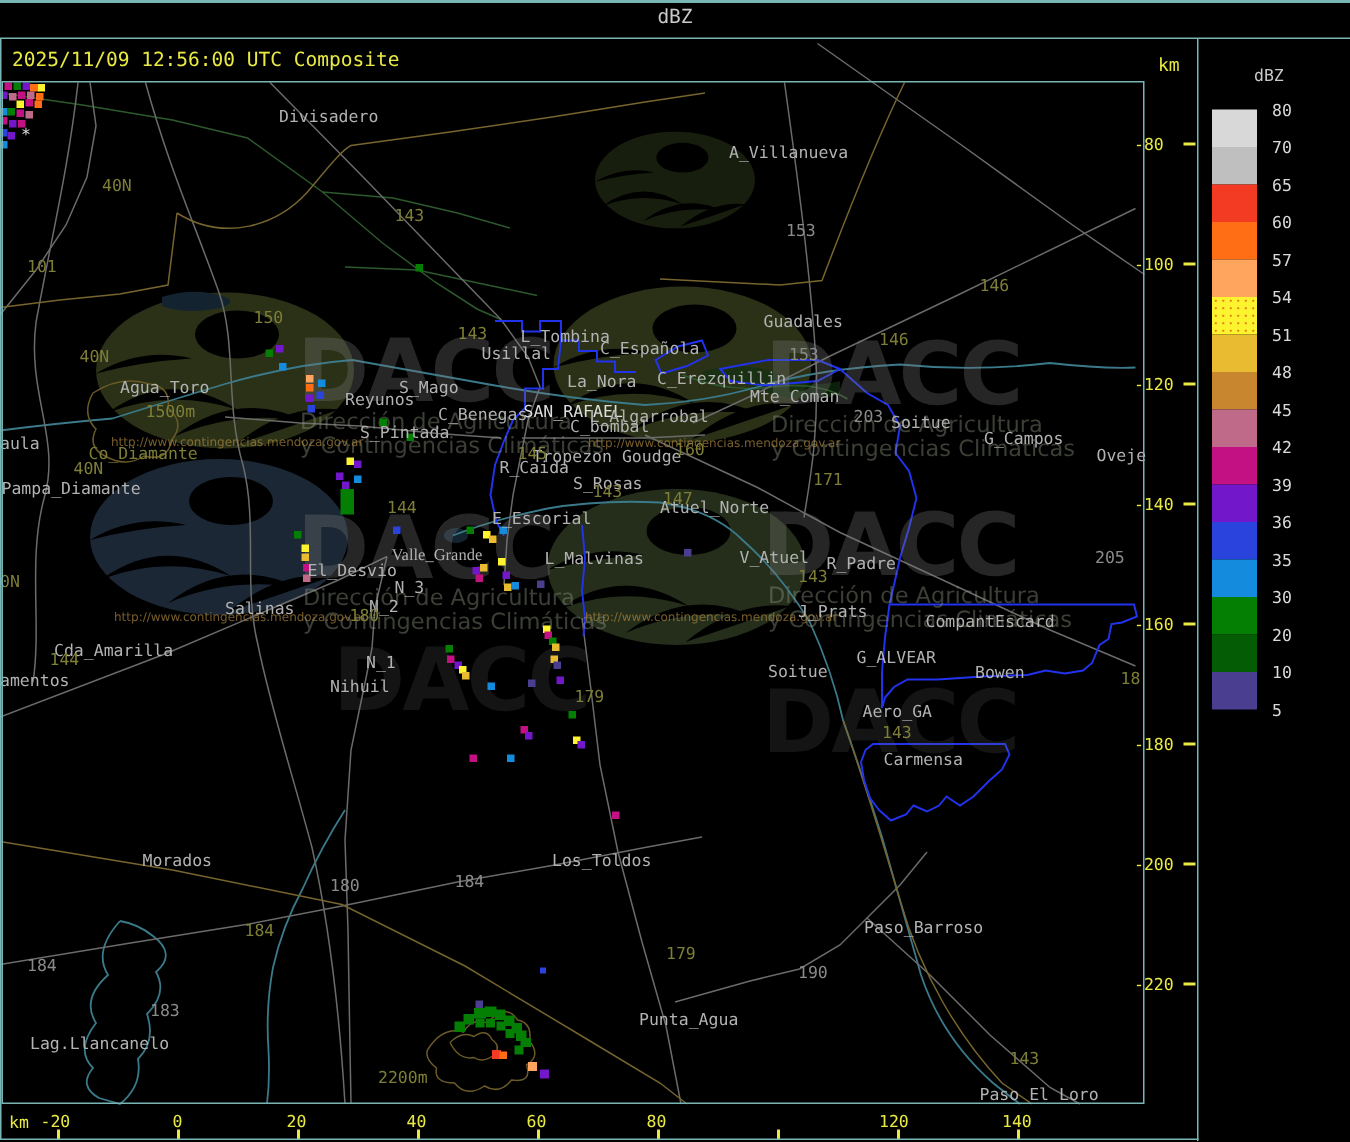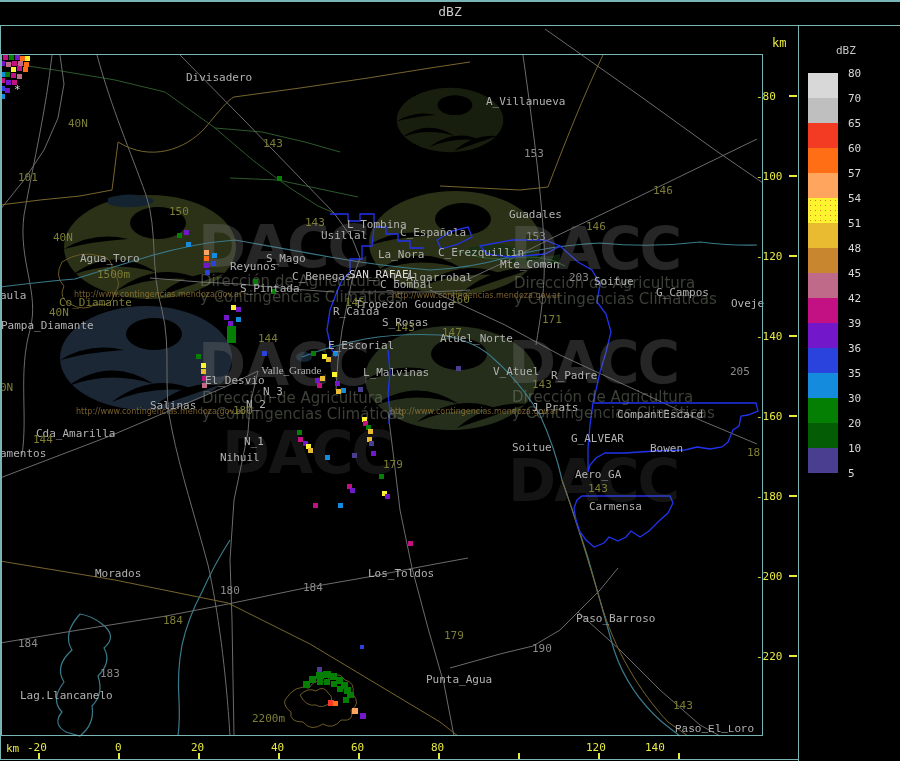--- a/index.html
+++ b/index.html
@@ -287,21 +287,21 @@
       <div class="mlabel ml-p" style="left: 220px; top: 452px;">Nihuil</div>
       <div class="mlabel ml-p" style="left: 1px; top: 320px;">Pampa_Diamante</div>
       <div class="mlabel ml-p" style="left: 0px; top: 290px;">aula</div>
       <div class="mlabel ml-p" style="left: 36px; top: 428px;">Cda_Amarilla</div>
       <div class="mlabel ml-p" style="left: 0px; top: 448px;">amentos</div>
       <div class="mlabel ml-p" style="left: 95px; top: 568px;">Morados</div>
       <div class="mlabel ml-p" style="left: 368px; top: 568px;">Los_Toldos</div>
       <div class="mlabel ml-p" style="left: 20px; top: 690px;">Lag.Llancanelo</div>
       <div class="mlabel ml-p" style="left: 426px; top: 674px;">Punta_Agua</div>
       <div class="mlabel ml-p" style="left: 576px; top: 613px;">Paso_Barroso</div>
-      <div class="mlabel ml-p" style="left: 675px; top: 724px; font-family: Liberation Mono, monospace;">Paso_El_Loro</div>
+      <div class="mlabel ml-p" style="left: 653px; top: 724px;">Paso_El_Loro</div>
       <div class="mlabel ml-p" style="left: 731px; top: 298px;">Oveje</div>
       <div class="mlabel ml-p" style="left: 594px; top: 276px;">Soitue</div>
       <div class="mlabel ml-p" style="left: 656px; top: 287px;">G_Campos</div>
       <div class="mlabel ml-r" style="left: 68px; top: 118px;">40N</div>
       <div class="mlabel ml-r" style="left: 53px; top: 232px;">40N</div>
       <div class="mlabel ml-r" style="left: 49px; top: 307px;">40N</div>
       <div class="mlabel ml-r" style="left: 0px; top: 382px;">0N</div>
       <div class="mlabel ml-r" style="left: 18px; top: 172px;">101</div>
       <div class="mlabel ml-r" style="left: 59px; top: 297px;">Co_Diamante</div>
       <div class="mlabel ml-r" style="left: 97px; top: 269px;">1500m</div>
@@ -363,21 +363,21 @@
       <div class="ax" style="left: 271px; top: 742px;">40</div>
       <div class="xtick" style="left: 278px; top: 753px;"></div>
       <div class="ax" style="left: 351px; top: 742px;">60</div>
       <div class="xtick" style="left: 358px; top: 753px;"></div>
       <div class="ax" style="left: 431px; top: 742px;">80</div>
       <div class="xtick" style="left: 438px; top: 753px;"></div>
       <div class="ax" style="left: 506px; top: 742px; margin-top: 48px;">100</div>
       <div class="xtick" style="left: 518px; top: 753px;"></div>
       <div class="ax" style="left: 586px; top: 742px;">120</div>
       <div class="xtick" style="left: 598px; top: 753px;"></div>
-      <div class="ax" style="left: 645px; top: 742px; text-align: center;">140</div>
+      <div class="ax" style="left: 668px; top: 742px; text-align: center;">140</div>
       <div class="xtick" style="left: 678px; top: 753px;"></div>
       <div class="ax" style="left: 6px; top: 743px;">km</div>
     </div>
   <div id="legend-layer">
       <div class="lg-sw" style="top: 73px; height: 25px; background-color: rgb(216, 216, 216);"></div>
       <div class="lg-sw" style="top: 98px; height: 25px; background-color: rgb(191, 191, 191);"></div>
       <div class="lg-sw" style="top: 123px; height: 25px; background-color: rgb(242, 59, 34);"></div>
       <div class="lg-sw" style="top: 148px; height: 25px; background-color: rgb(255, 110, 20);"></div>
       <div class="lg-sw" style="top: 173px; height: 25px; background-color: rgb(255, 165, 94);"></div>
       <div class="lg-sw speck" style="top: 198px; height: 25px; background-color: rgb(253, 243, 46);"></div>
@@ -407,19 +407,20 @@
       <div class="lg-lb" style="top: 393px;">30</div>
       <div class="lg-lb" style="top: 418px;">20</div>
       <div class="lg-lb" style="top: 443px;">10</div>
       <div class="lg-lb" style="top: 468px;">5</div>
     </div>
 
   <div class="line" style="left:0;top:0;width:900px;height:2px;"></div>
   <div class="line" style="left:0;top:25px;width:900px;height:1px;"></div>
   <div class="line" style="left:0;top:26px;width:1px;height:734px;"></div>
   <div id="titlebar">dBZ</div>
+  <div id="timestamp">2025/11/09 12:56:00 UTC Composite</div>
   <div id="km-unit">km</div>
   <div id="mapborder"></div>
   <div class="line" style="left:798px;top:26px;width:1px;height:735px;"></div>
   <div class="line" style="left:0;top:759px;width:799px;height:1px;"></div>
   <div id="legend-title">dBZ</div>
 
 </div>
 
 </body></html>

